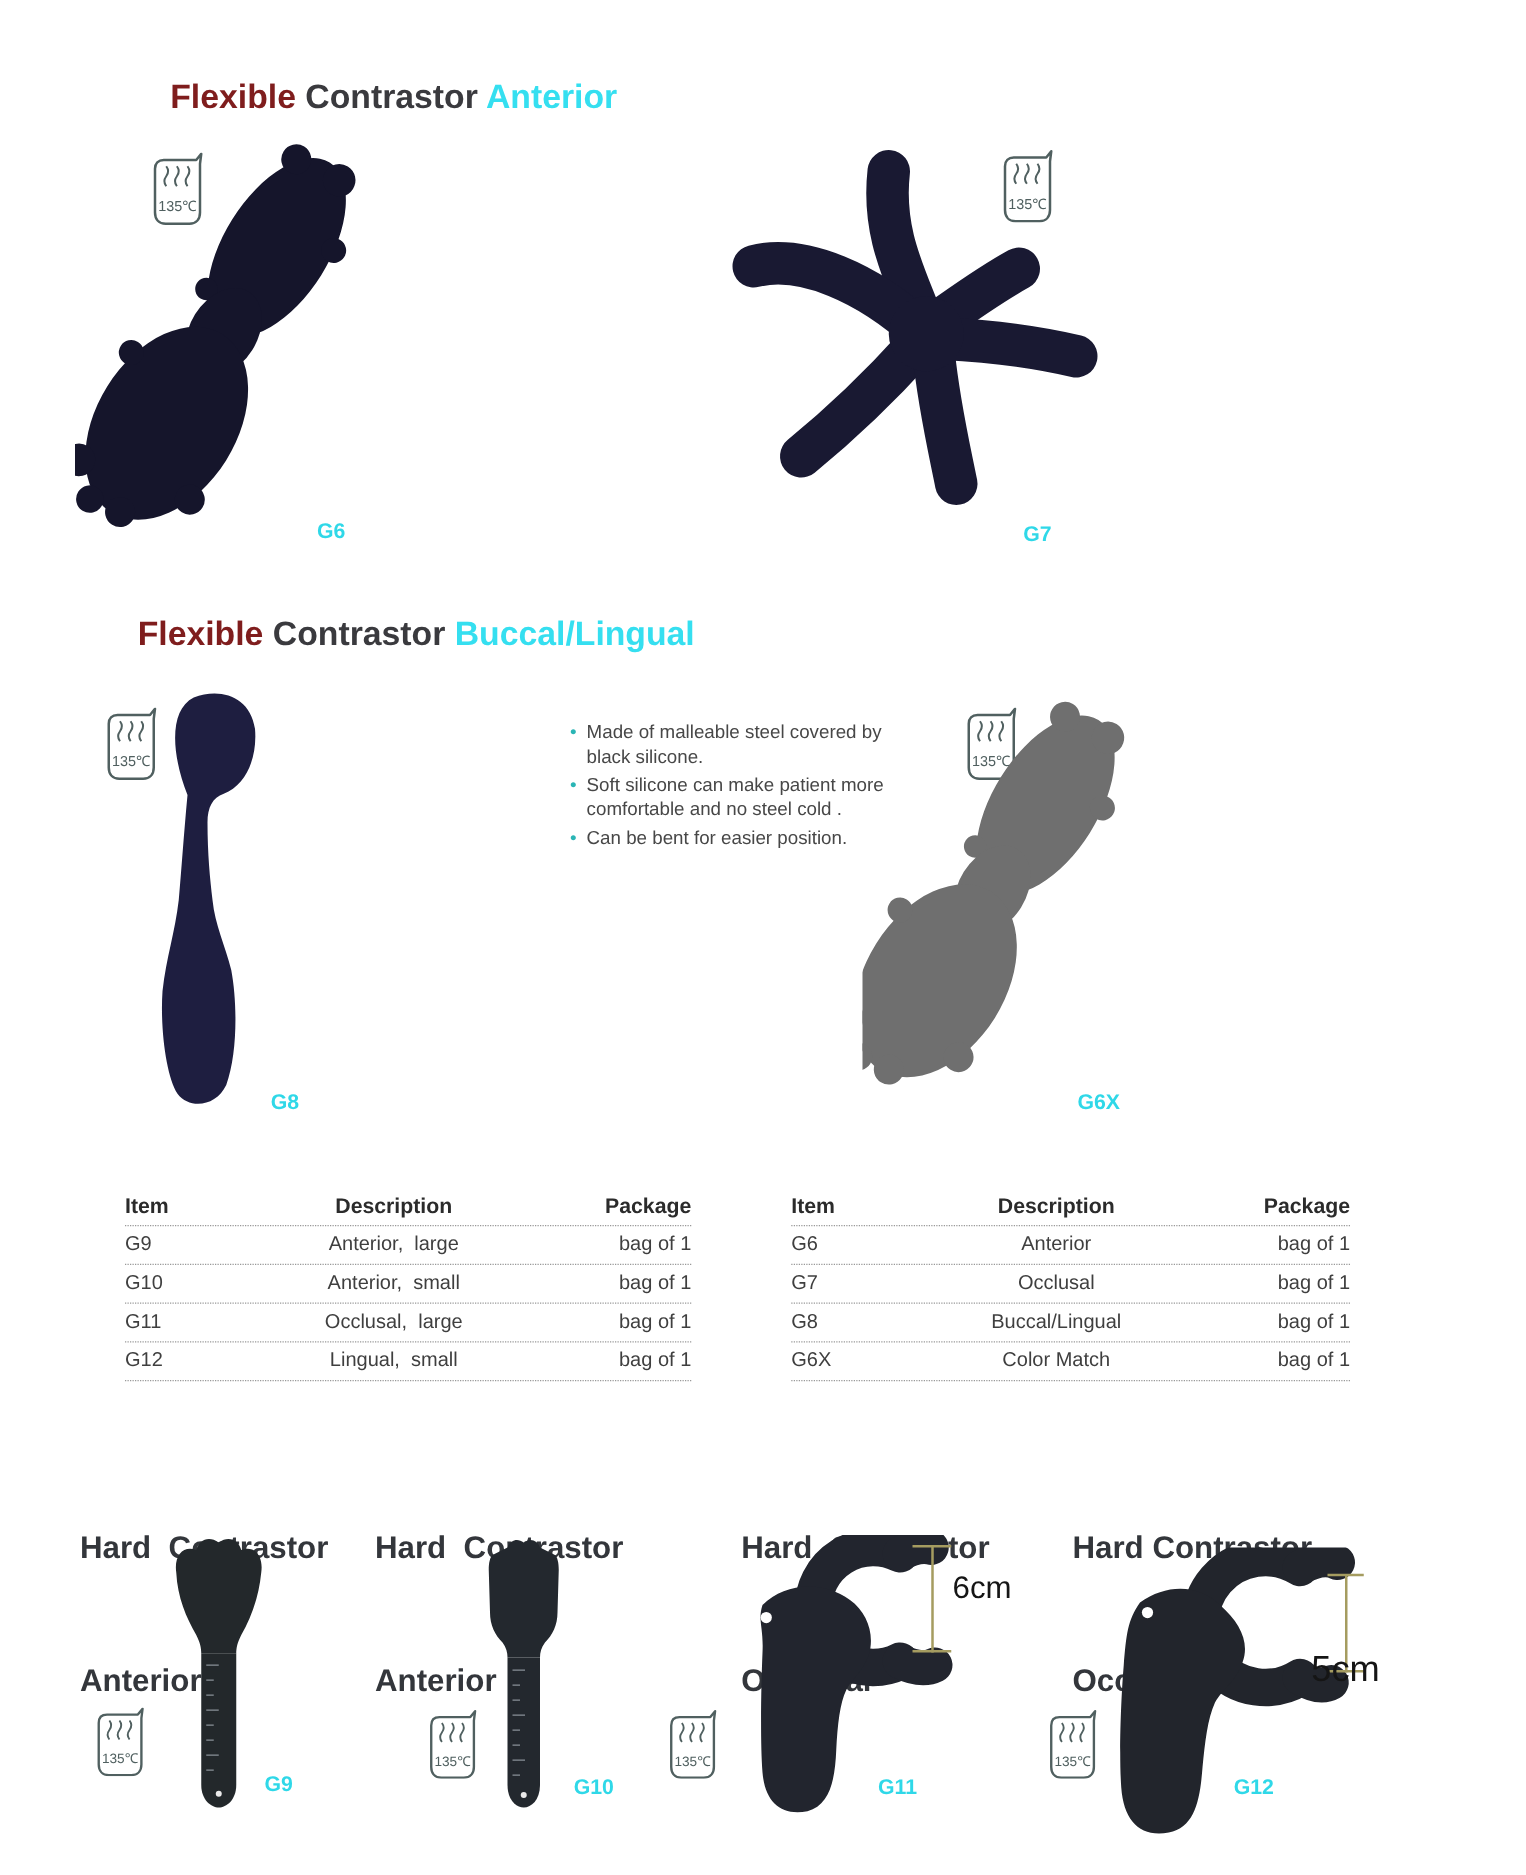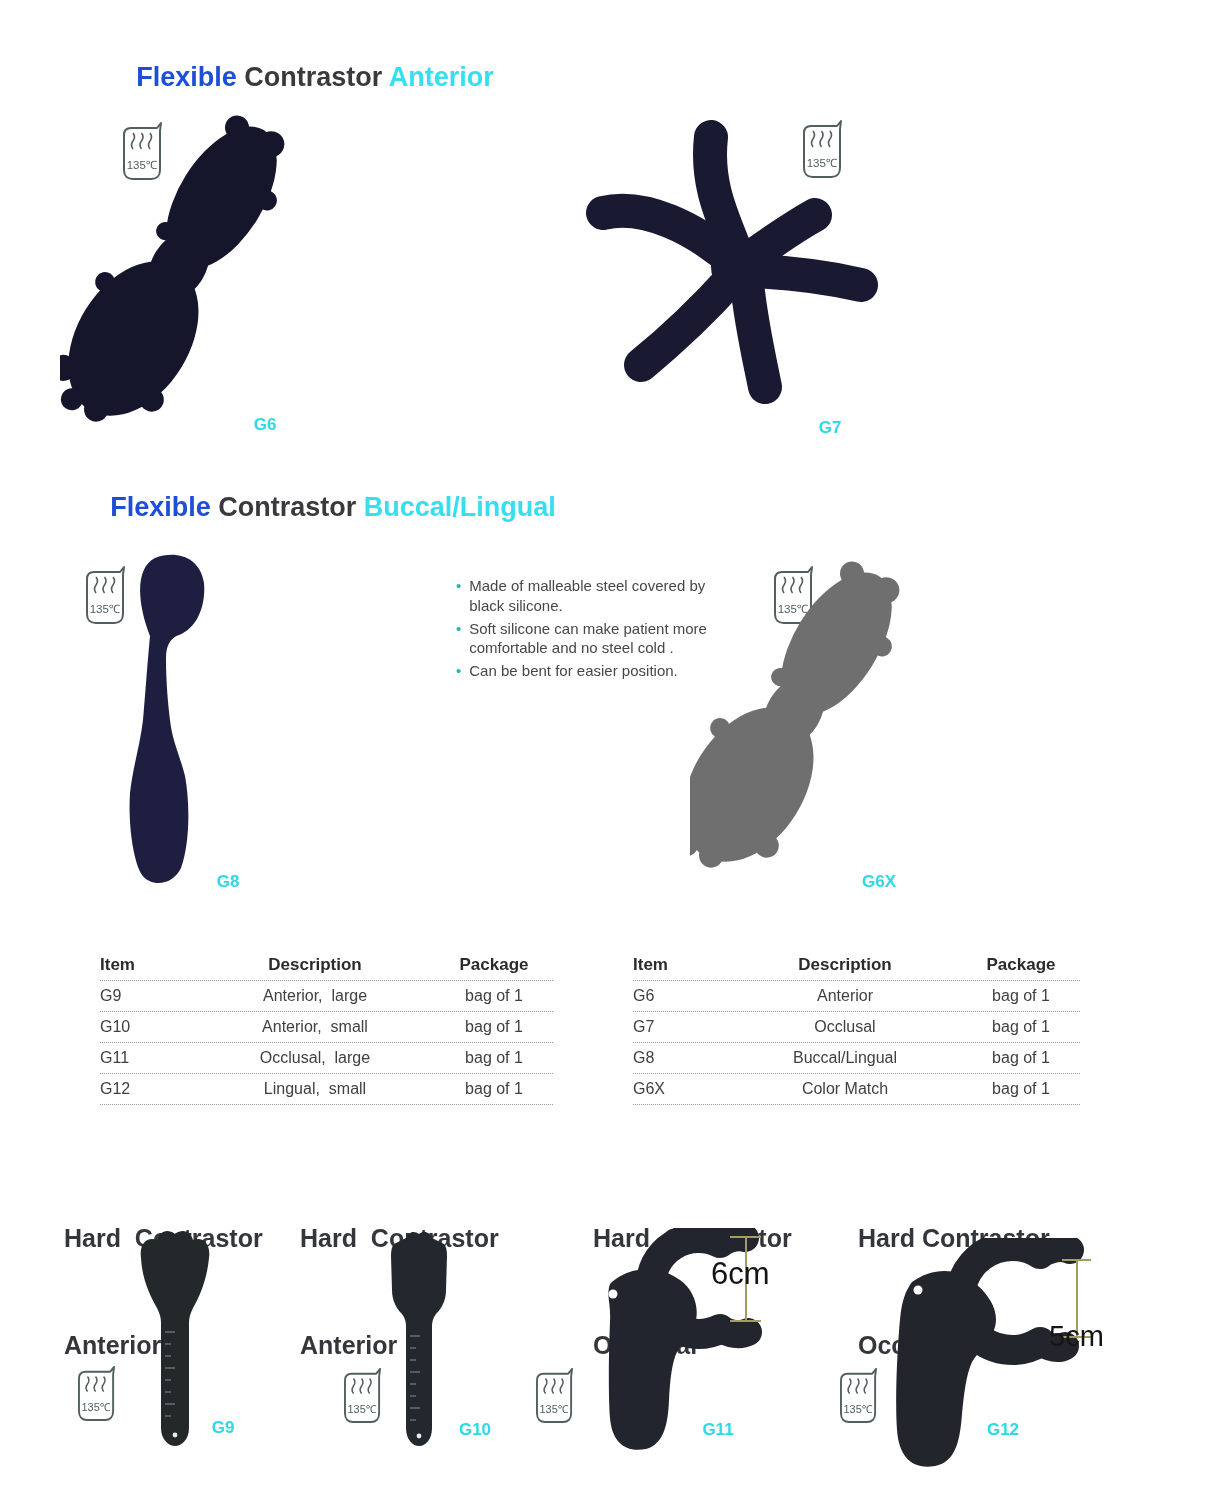--- a/index.html
+++ b/index.html
@@ -1,34 +1,34 @@
 <!DOCTYPE html>
 <html><head>
 <meta charset="utf-8">
 <style>
   html,body{margin:0;padding:0;background:#ffffff;}
   #canvas{position:relative;width:1221px;height:1500px;background:#ffffff;overflow:hidden;
           font-family:"Liberation Sans", sans-serif;}
   .abs{position:absolute;}
   .flex-title{font-weight:bold;font-size:27px;text-align:center;letter-spacing:0;}
   .flex-title span{white-space:pre;}
-  .w-brand{color:#1d4ed8;}
+  .w-brand{color:#7f1d1d;}
   .w-mid{color:#3a3a3e;margin-top:35px;}
   .w-accent{color:#35dff0;}
   .prod-label{color:#2fd8e8;font-weight:bold;font-size:17px;text-align:center;width:70px;}
   .hard-title{font-weight:bold;font-size:25px;color:#33363b;line-height:1.42;white-space:pre-wrap;}
   .bullets{width:268px;font-size:15px;color:#474747;line-height:1.32;}
   .bullets .li{display:flex;margin-bottom:3px;}
   .bullets .dot{color:#2ab5b5;margin-right:8px;font-size:15px;line-height:1.32;}
   .spec-table{font-size:16px;color:#3f3f3f;}
   .trow{display:grid;grid-template-columns:95px 1fr 118px;align-items:center;height:30px;
         border-bottom:1px dotted #999;}
   .trow .c1{text-align:left;white-space:pre-wrap;}
   .trow .c2{text-align:center;white-space:pre-wrap;}
-  .trow .c3{text-align:center;white-space:pre-wrap;}
+  .trow .c3{text-align:right;white-space:pre-wrap;}
   .thead{font-weight:bold;font-size:17px;color:#2b2b2b;}
   .dim-line{background:#a59c60;}
   .dim-text{color:#151515;font-weight:400;}
 </style>
 </head>
 <body>
 
 <div id="canvas">
 
   <div class="abs flex-title" style="left:115px;top:62px;width:400px;">
@@ -300,21 +300,21 @@
     <path d="M132,101 C142,106 152,108 160,104" fill="none" stroke="#22252e" stroke-width="28" stroke-linecap="round"></path>
     <path fill="#22252e" d="M22,56 C40,38 70,36 92,52 C106,62 112,80 107,96 C102,110 94,114 89,124
       C84,134 82,152 81,172 C80,196 76,216 58,221 C37,225 24,214 22,190 C20,164 21,118 22,94 C23,74 18,68 22,56 Z"></path>
     <circle cx="25" cy="66" r="4.5" fill="#ffffff"></circle>
   </svg>
   <div class="abs prod-label" style="left:683px;top:1420px;">G11</div>
 
   <div class="abs dim-line" style="left:745px;top:1237px;width:2px;height:85px;"></div>
   <div class="abs dim-line" style="left:730px;top:1236px;width:31px;height:2px;"></div>
   <div class="abs dim-line" style="left:730px;top:1320px;width:31px;height:2px;"></div>
-  <div class="abs dim-text" style="left:711px;top:1256px;font-size:31px;">6cm</div>
+  <div class="abs dim-text" style="left:762px;top:1256px;font-size:25px;">6cm</div>
 
   <svg class="abs" style="left:872px;top:1238px;" width="225" height="232" viewBox="0 0 225 232">
     <path d="M168,16 A52,52 0 1 0 168,104" fill="none" stroke="#22252c" stroke-width="30" stroke-linecap="round"></path>
     <path d="M168,16 C180,10 190,8 198,12" fill="none" stroke="#22252c" stroke-width="28" stroke-linecap="round"></path>
     <path d="M168,104 C178,110 186,112 193,108" fill="none" stroke="#22252c" stroke-width="28" stroke-linecap="round"></path>
     <path fill="#22252c" d="M40,44 C62,28 88,30 104,46 C120,60 128,76 122,92 C117,107 107,112 100,124
       C94,137 92,156 90,176 C88,202 84,224 63,228 C40,232 27,219 25,192 C23,164 25,118 27,94 C29,70 30,58 40,44 Z"></path>
     <circle cx="46" cy="52" r="4.5" fill="#ffffff"></circle>
   </svg>
   <div class="abs prod-label" style="left:968px;top:1420px;">G12</div>

